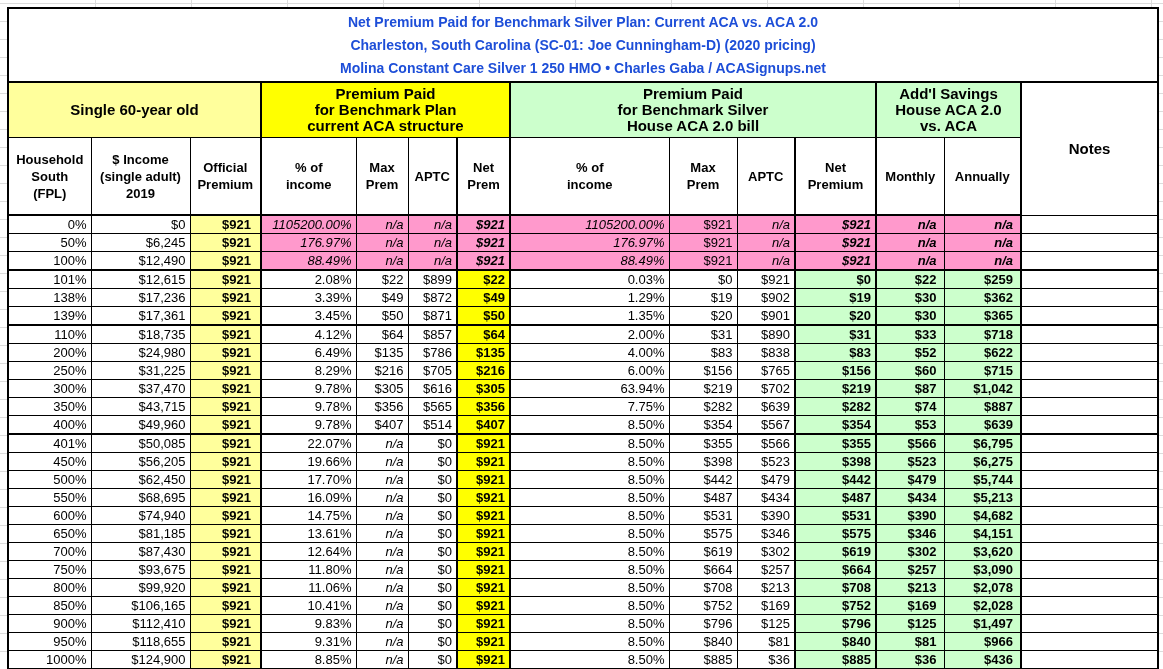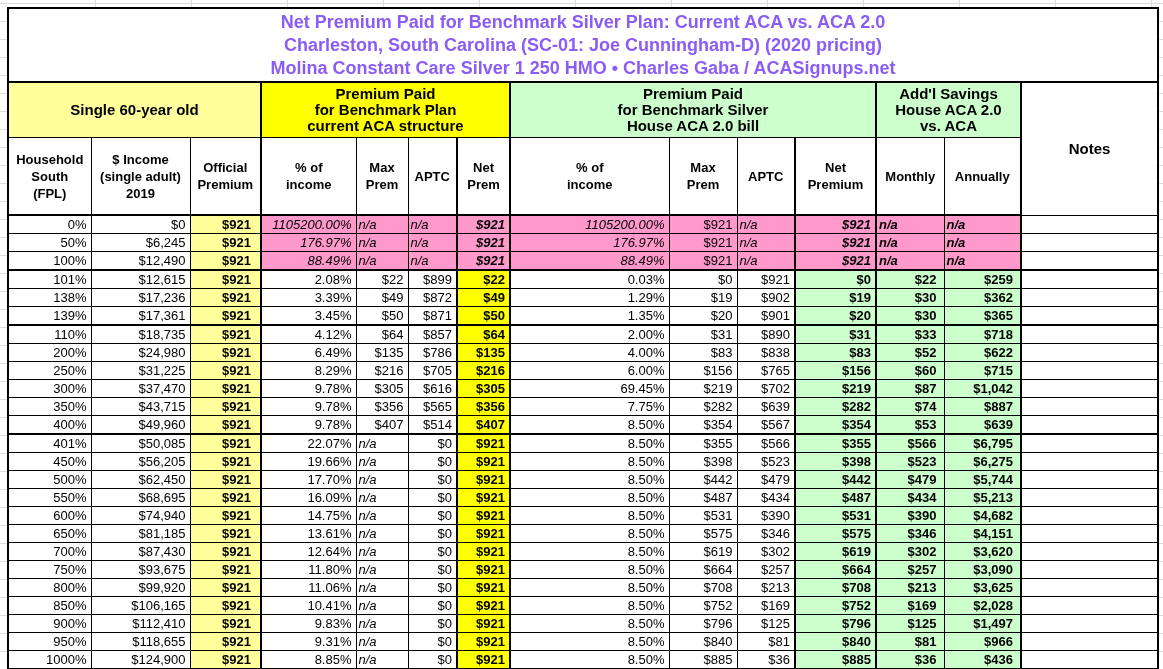--- a/index.html
+++ b/index.html
@@ -13,42 +13,42 @@
   }
   .sheet{position:relative;width:1163px;height:669px;}
   table{
     position:absolute;left:7px;top:7px;
     border-collapse:collapse;table-layout:fixed;
     border:2px solid #000;background:#fff;
   }
   td,th{border:1px solid #000;overflow:visible;white-space:nowrap;}
   
   .title-row td{height:70px;border-bottom:2px solid #000;background:#fff;text-align:center;vertical-align:middle;}
-  .title-line{font-weight:bold;font-size:18px;line-height:23px;color:#8b5cf6;}
+  .title-line{font-weight:bold;font-size:14px;line-height:23px;color:#1d4ed8;}
   
   .group-row th{height:52px;font-weight:bold;font-size:15px;line-height:16px;text-align:center;vertical-align:middle;white-space:pre-line;}
   .g-profile{background:#ffff9c;font-size:15px !important;}
   .g-aca{background:#ffff00;}
   .g-aca2{background:#ccffcc;}
   .g-sav{background:#ccffcc;}
   .g-notes{background:#ffffff;font-size:13px;}
   
   .head-row th{height:74px;font-weight:bold;font-size:13px;line-height:17px;text-align:center;vertical-align:middle;white-space:pre-line;border-bottom:2px solid #000;background:#fff;}
   
   .bl2{border-left-width:2px !important;}
   
   tbody tr{height:18px;}
   tbody td{font-size:13px;line-height:17px;vertical-align:middle;padding:0 4px 0 2px;text-align:right;background:#fff;}
   .b{font-weight:bold;}
   .bg-py{background:#ffff9c;}
   .bg-y{background:#ffff00;}
   .bg-g{background:#ccffcc;}
   .pr9{padding-right:9px;}
   .pr7{padding-right:7px;}
-  .na{text-align:left;font-style:italic;}
+  .na{text-align:right;font-style:italic;}
   .pk{background:#ff99cc;}
   tr.pink .pct, tr.pink .net{font-style:italic;}
   tr.sec td{border-bottom-width:2px;}
 </style>
 </head>
 <body>
 
 <div class="sheet">
   <table>
     <colgroup>
@@ -261,21 +261,21 @@
           <td class="bl2"></td>
         </tr>
         <tr>
           <td class="">300%</td>
           <td class="">$37,470</td>
           <td class="b bg-py pr9">$921</td>
           <td class="pct bl2">9.78%</td>
           <td class="">$305</td>
           <td class="">$616</td>
           <td class="b bg-y net bl2">$305</td>
-          <td class="pct bl2">69.45%</td>
+          <td class="pct bl2">63.94%</td>
           <td class="">$219</td>
           <td class="">$702</td>
           <td class="b bg-g net bl2">$219</td>
           <td class="b bg-g pr7 bl2">$87</td>
           <td class="b bg-g pr7">$1,042</td>
           <td class="bl2"></td>
         </tr>
         <tr>
           <td class="">350%</td>
           <td class="">$43,715</td>
@@ -442,21 +442,21 @@
           <td class="b bg-py pr9">$921</td>
           <td class="pct bl2">11.06%</td>
           <td class="na">n/a</td>
           <td class="">$0</td>
           <td class="b bg-y net bl2">$921</td>
           <td class="pct bl2">8.50%</td>
           <td class="">$708</td>
           <td class="">$213</td>
           <td class="b bg-g net bl2">$708</td>
           <td class="b bg-g pr7 bl2">$213</td>
-          <td class="b bg-g pr7">$3,625</td>
+          <td class="b bg-g pr7">$2,078</td>
           <td class="bl2"></td>
         </tr>
         <tr>
           <td class="">850%</td>
           <td class="">$106,165</td>
           <td class="b bg-py pr9">$921</td>
           <td class="pct bl2">10.41%</td>
           <td class="na">n/a</td>
           <td class="">$0</td>
           <td class="b bg-y net bl2">$921</td>

